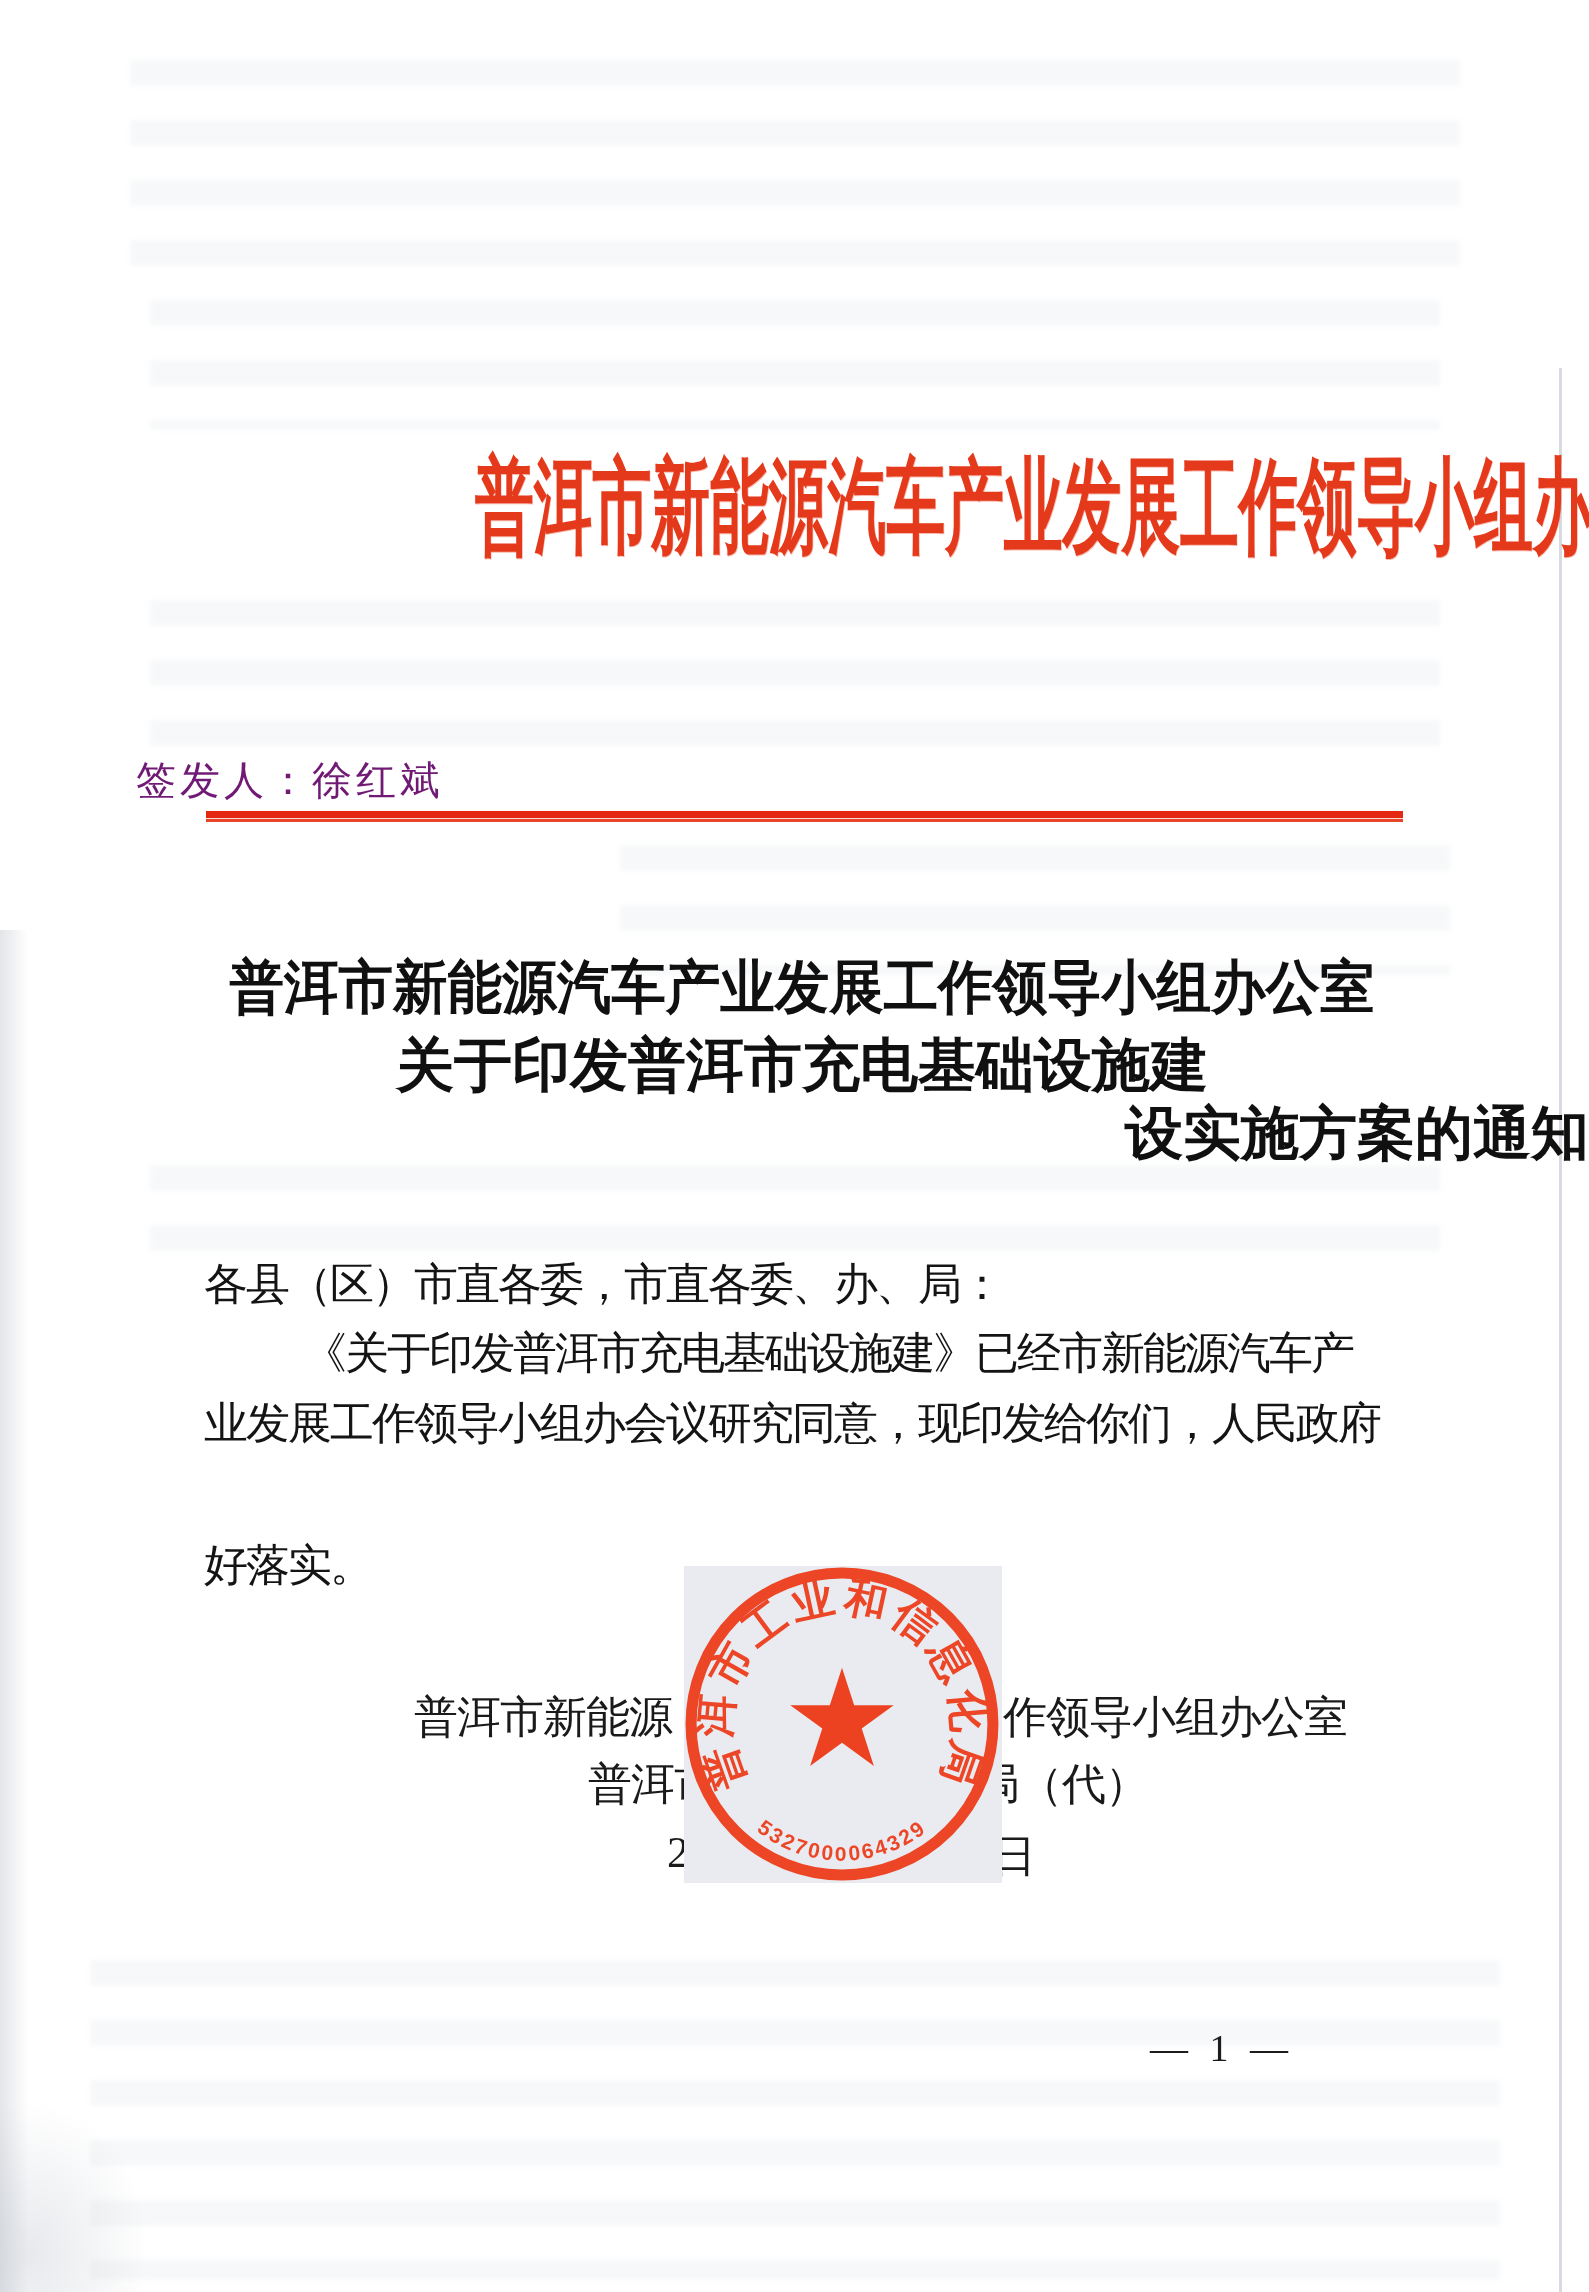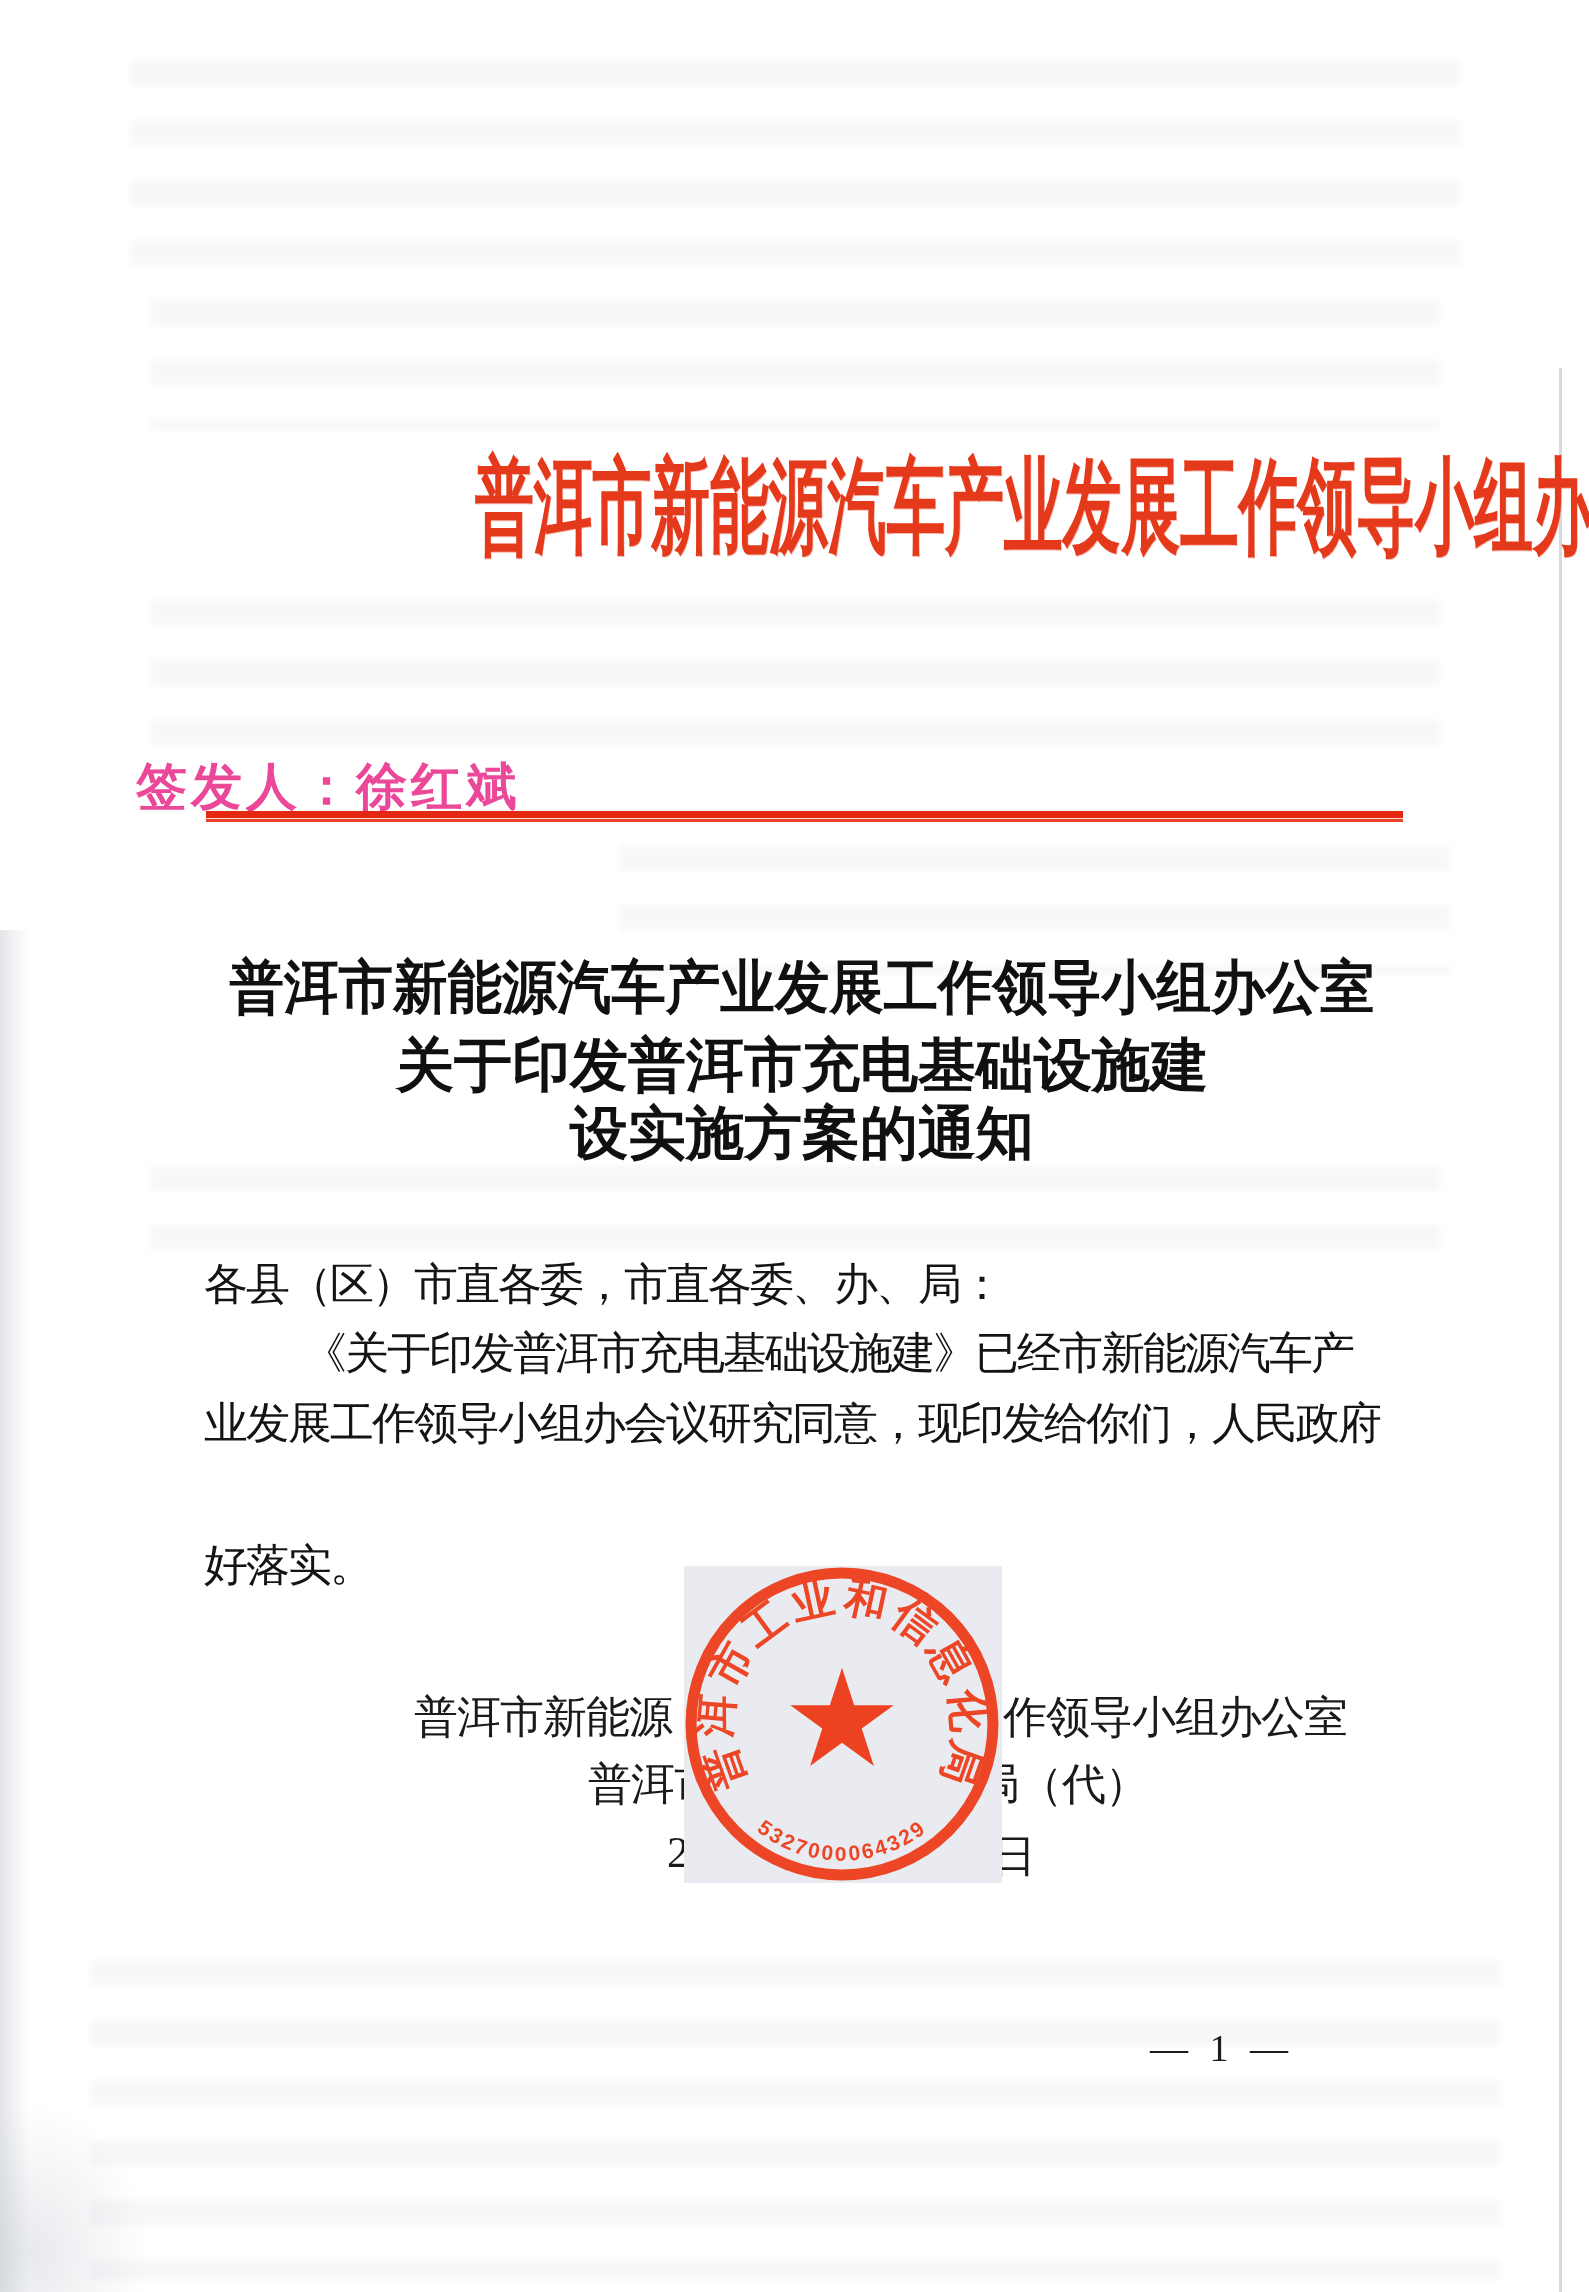--- a/index.html
+++ b/index.html
@@ -40,37 +40,37 @@
     font-size:104px;font-weight:bold;line-height:1.06;
     color:#e5391b;
     transform:scaleX(0.565);transform-origin:50% 50%;
     text-shadow:1px 1px 0 rgba(229,57,27,.35);
   }
 
   
   .meta-row{position:absolute;left:136px;top:753px;width:1271px;
     display:flex;justify-content:space-between;align-items:baseline;}
   .doc-number{font-size:40px;font-weight:bold;letter-spacing:2px;color:#111;}
-  .issuer{font-size:51px;font-weight:bold;letter-spacing:4px;color:#ec4899;}
+  .issuer{font-size:40px;font-weight:normal;letter-spacing:4px;color:#701a75;}
 
   .red-rule{
     position:absolute;left:206px;top:811px;width:1197px;height:11px;
     background:linear-gradient(180deg,
       #e42812 0 60%, #fbd9cf 60% 74%, #e8442a 74% 100%);
   }
 
   
   .title-line{
     position:absolute;left:15px;width:1574px;text-align:center;
     font-size:58px;font-weight:bold;line-height:1.15;color:#101010;
     white-space:nowrap;
   }
   .title-line .inner{display:inline-block;}
   .t1{top:955px;} .t1 .inner{transform:scaleX(0.94);}
-  .t2{top:1033px;} .t3{top:1101px;}
+  .t2{top:1033px;} .t3{top:1101px;text-align:right;}
 
   
   .body-line{
     position:absolute;font-size:44px;letter-spacing:-2px;
     line-height:1.2;color:#141414;white-space:nowrap;
   }
   .b1{left:204px;top:1259px;}
   .b2{left:303px;top:1328px;}
   .b3{left:204px;top:1398px;}
   .b4{left:204px;top:1540px;}

